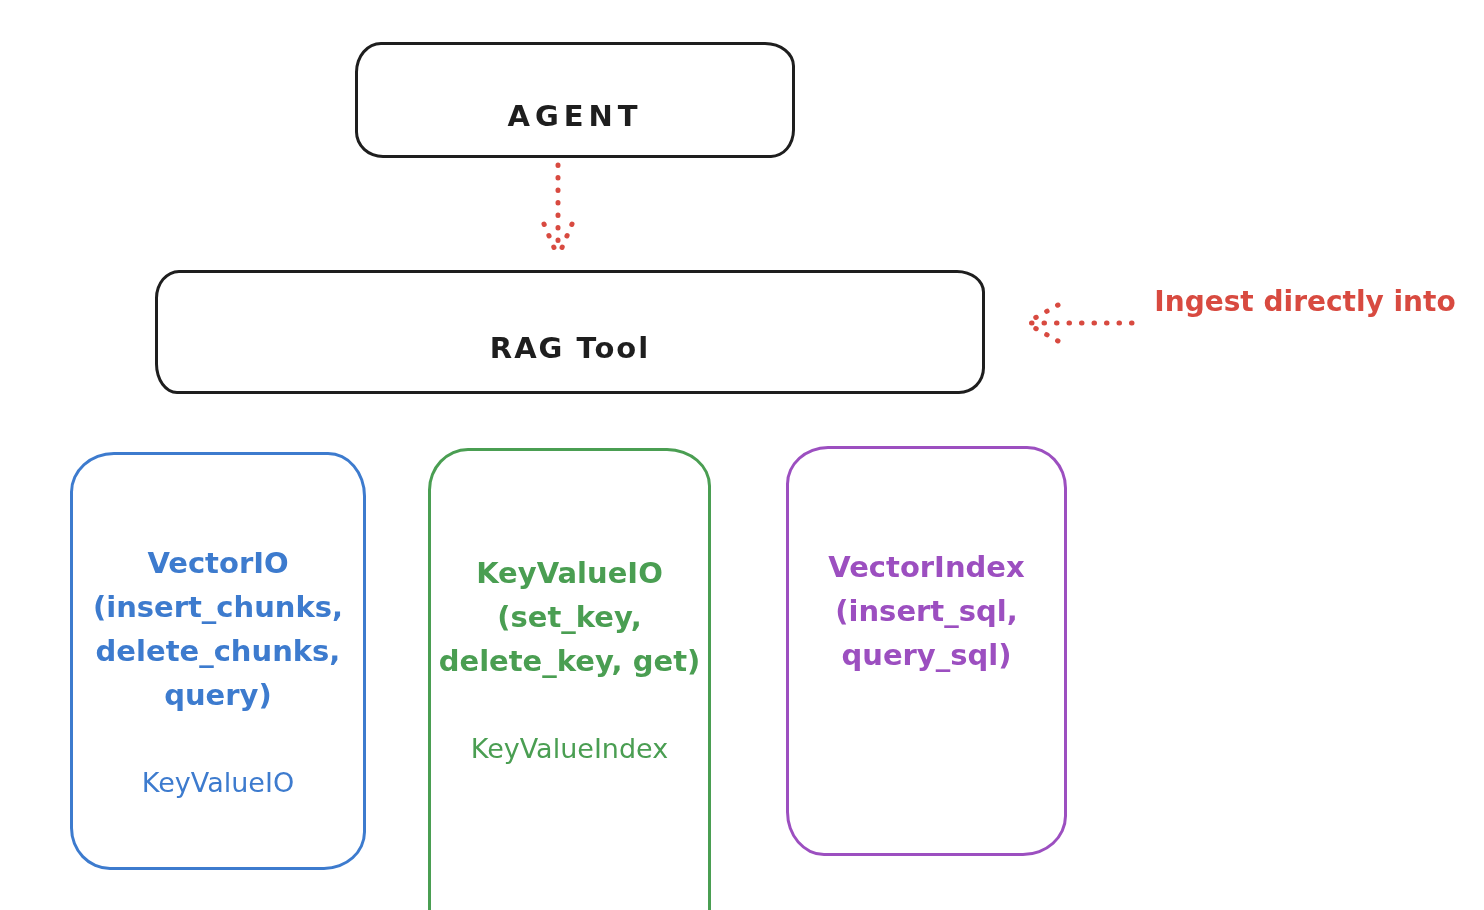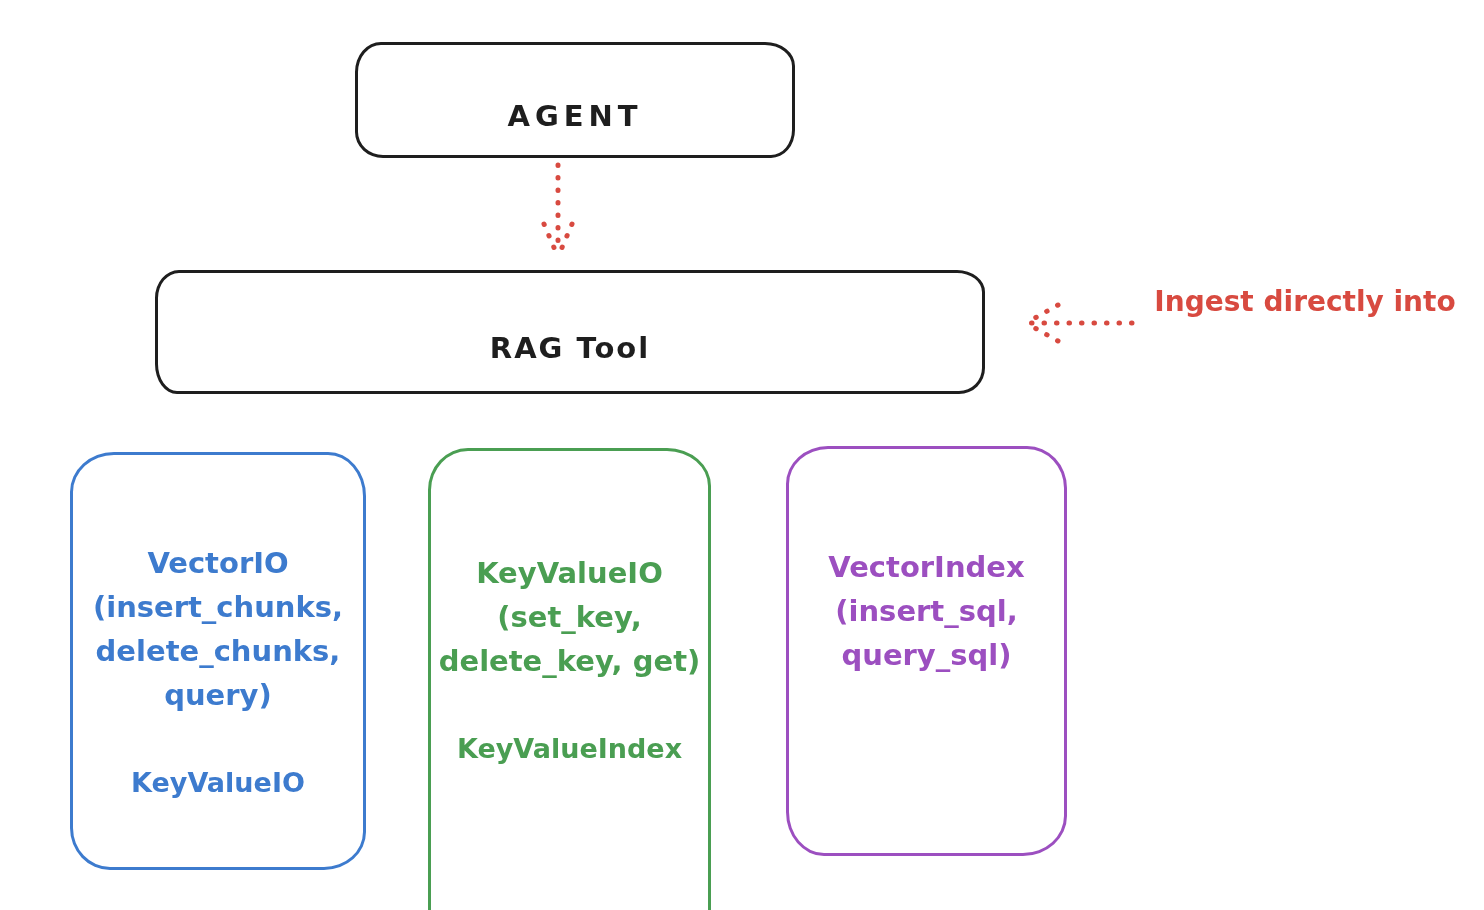--- a/index.html
+++ b/index.html
@@ -100,21 +100,21 @@
   .module-title {
     font-size: 29px;
     font-weight: 700;
     line-height: 44px;
     white-space: pre-line;
     color: inherit;
   }
   .module-index {
     margin-top: 44px;
     font-size: 27px;
-    font-weight: 700;
+    font-weight: 400;
     line-height: 44px;
     color: inherit;
   }
 </style>
 </head>
 <body>
 
 <div class="canvas">
 
   <div class="node agent-node" style="--c: #1e1e1e;">

